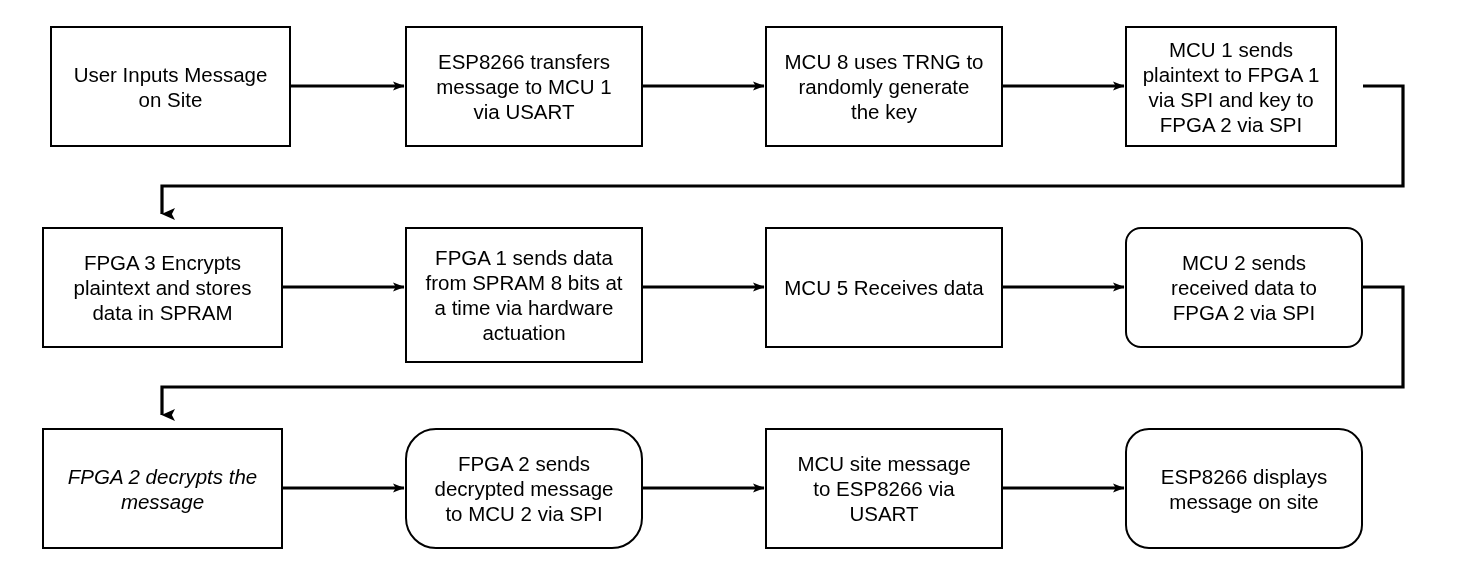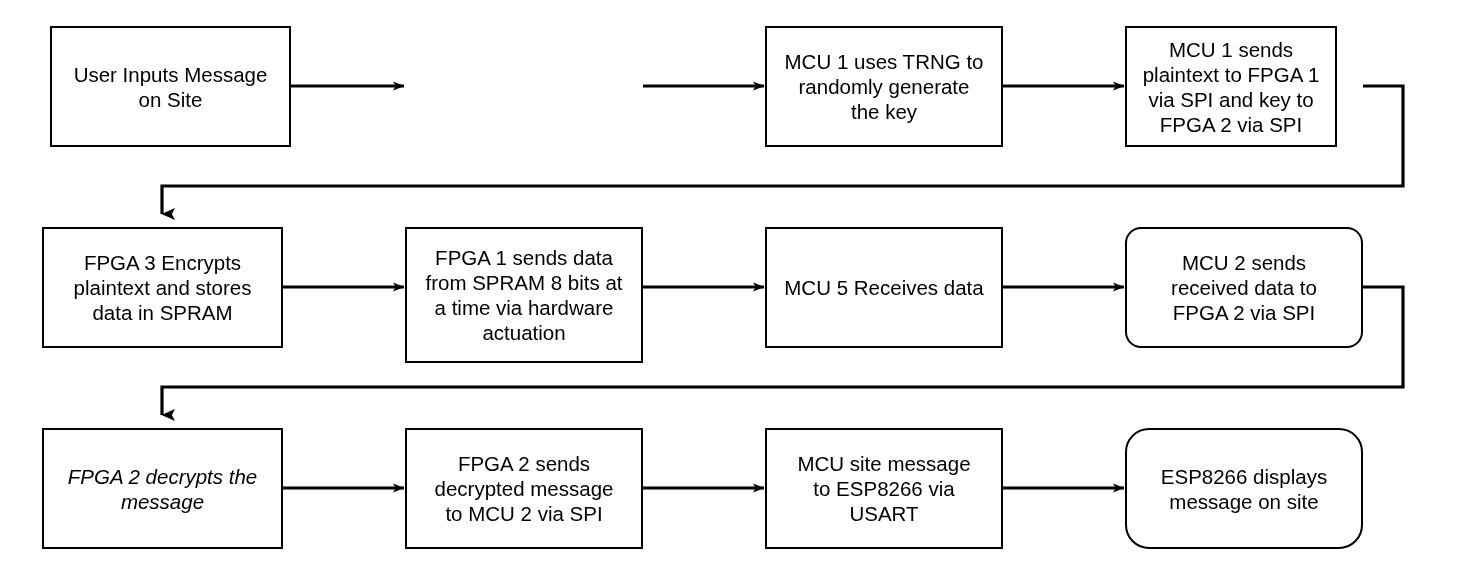--- a/index.html
+++ b/index.html
@@ -67,21 +67,24 @@
 
     <path d="M1363,287 L1403,287 L1403,387 L162,387 L162,415" fill="none" stroke="#000000" stroke-width="3.2" marker-end="url(#arrowD)"></path>
 
     <line x1="283" y1="488" x2="404" y2="488" stroke="#000000" stroke-width="3.2" marker-end="url(#arrowR)"></line>
     <line x1="643" y1="488" x2="764" y2="488" stroke="#000000" stroke-width="3.2" marker-end="url(#arrowR)"></line>
     <line x1="1003" y1="488" x2="1124" y2="488" stroke="#000000" stroke-width="3.2" marker-end="url(#arrowR)"></line>
   </svg>
 
   <div class="node" style="left:50px; top:26px; width:241px; height:121px;">User Inputs Message
 on Site</div>
-  <div class="node" style="left:765px; top:26px; width:238px; height:121px;">MCU 1 uses TRNG to
+  <div class="node" style="left:405px; top:26px; width:238px; height:121px;">ESP8266 transfers
+message to MCU 1
+via USART</div>
+  <div class="node" style="left:765px; top:26px; width:238px; height:121px;">MCU 8 uses TRNG to
 randomly generate
 the key</div>
   <div class="node" style="left:1125px; top:26px; width:212px; height:121px;">MCU 1 sends
 plaintext to FPGA 1
 via SPI and key to
 FPGA 2 via SPI</div>
 
   <div class="node" style="left:42px; top:227px; width:241px; height:121px;">FPGA 3 Encrypts
 plaintext and stores
 data in SPRAM</div>
@@ -89,21 +92,21 @@
 from SPRAM 8 bits at
 a time via hardware
 actuation</div>
   <div class="node" style="left:765px; top:227px; width:238px; height:121px;">MCU 5 Receives data</div>
   <div class="node" style="left:1125px; top:227px; width:238px; height:121px;border-radius:16px;">MCU 2 sends
 received data to
 FPGA 2 via SPI</div>
 
   <div class="node" style="left:42px; top:428px; width:241px; height:121px;font-style:italic;">FPGA 2 decrypts the
 message</div>
-  <div class="node" style="left:405px; top:428px; width:238px; height:121px;">FPGA 2 sends
+  <div class="node" style="left:405px; top:428px; width:238px; height:121px;border-radius:31px;">FPGA 2 sends
 decrypted message
 to MCU 2 via SPI</div>
   <div class="node" style="left:765px; top:428px; width:238px; height:121px;">MCU site message
 to ESP8266 via
 USART</div>
   <div class="node" style="left:1125px; top:428px; width:238px; height:121px;border-radius:24px;">ESP8266 displays
 message on site</div>
 
 </div>
 

